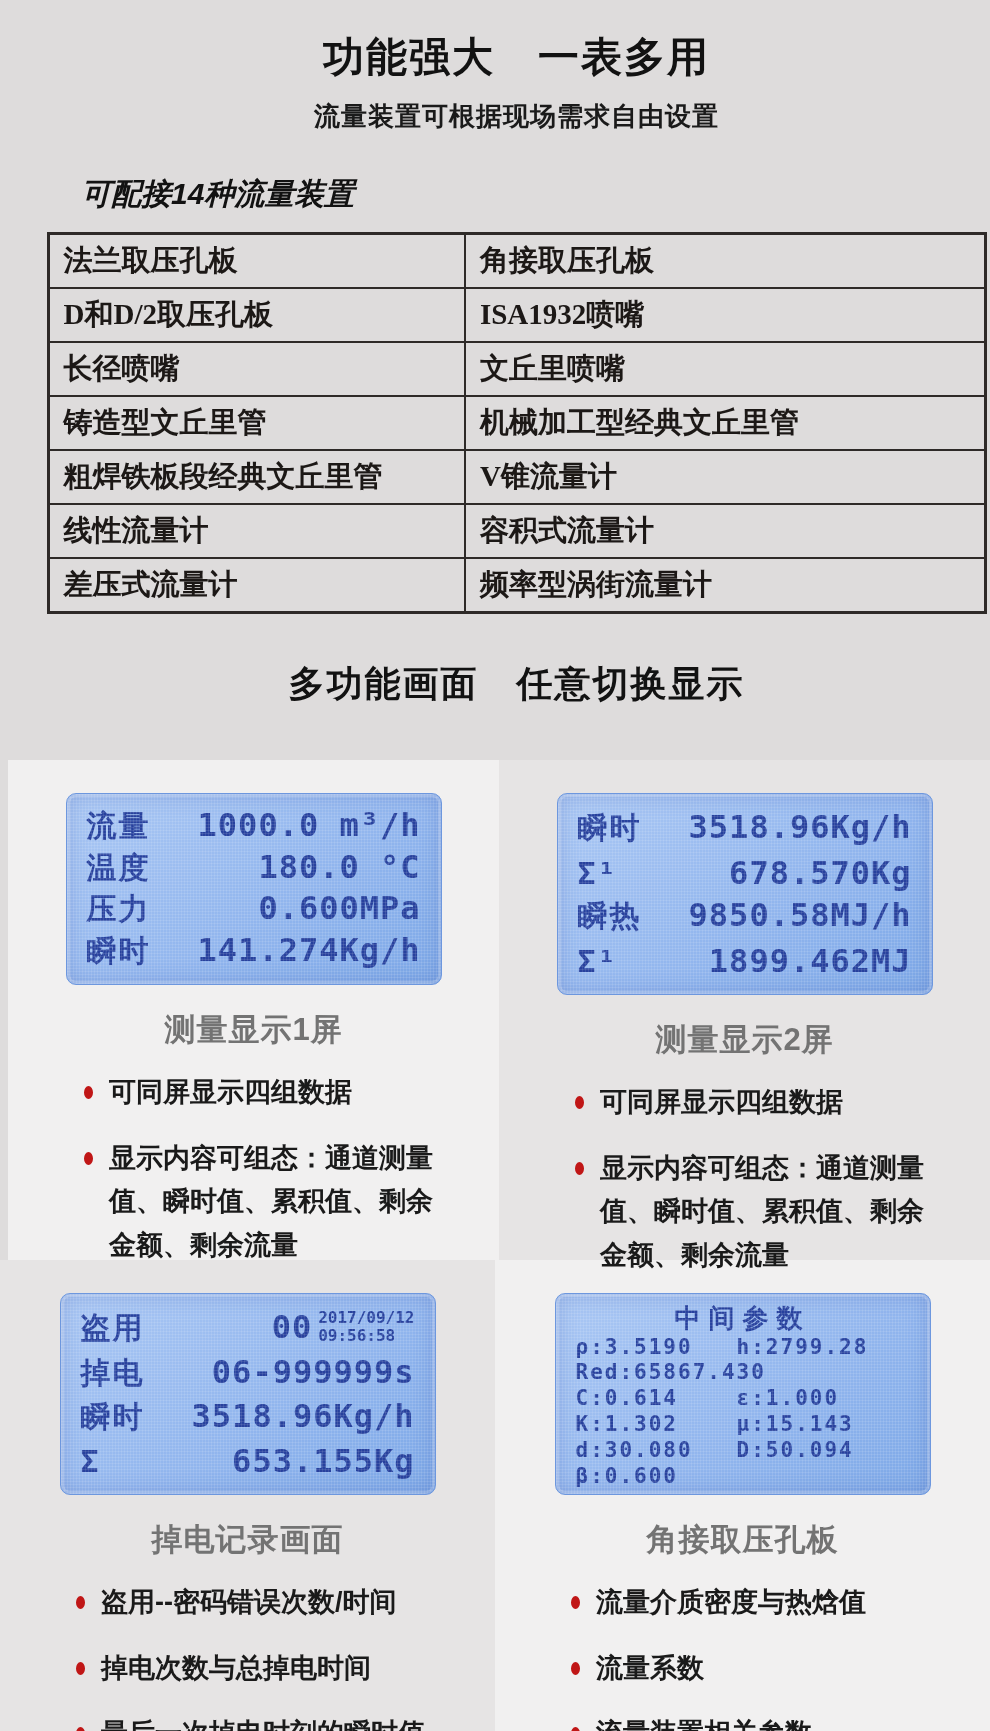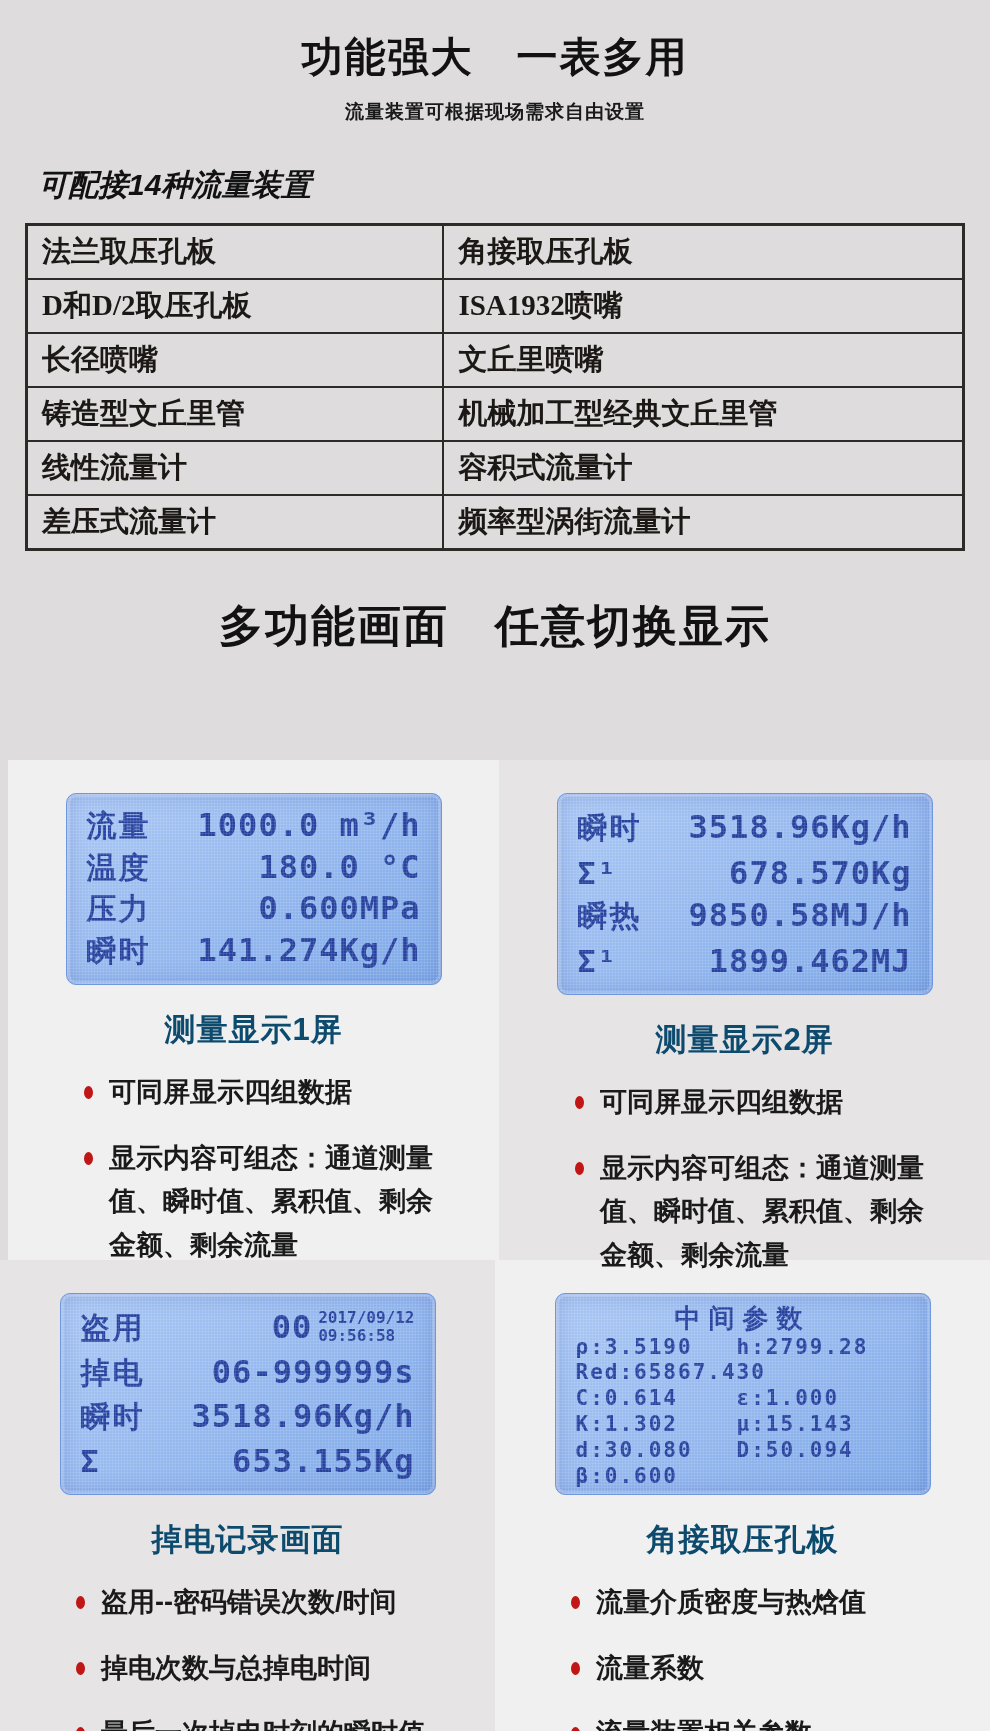--- a/index.html
+++ b/index.html
@@ -2,44 +2,44 @@
 <html><head>
 <meta charset="utf-8">
 <style>
   html,body{margin:0;padding:0;}
   body{
     width:990px;height:1731px;overflow:hidden;
     background:#dedcdc;color:#141414;
     font-family:"Liberation Sans",sans-serif;
     -webkit-font-smoothing:antialiased;
   }
-  .top{height:733px;box-sizing:border-box;}
+  .top{height:733px;box-sizing:border-box;padding-left:43px;}
   .page-title{
     margin:0;padding-top:30px;text-align:center;
     font-size:41px;font-weight:bold;letter-spacing:2px;color:#121212;
   }
   .page-subtitle{
     margin-top:14px;text-align:center;
-    font-size:19px;font-weight:bold;letter-spacing:1px;color:#1a1a1a;
+    font-size:26px;font-weight:bold;letter-spacing:1px;color:#1a1a1a;
   }
   .table-caption{
     margin:40px 0 0 38px;font-size:30px;font-weight:bold;color:#121212;font-style:italic;
   }
   table.devices{
     width:940px;margin:17px auto 0;border-collapse:collapse;
     border:3px solid #2e2a28;background:transparent;
   }
   table.devices td{
     border:2px solid #2e2a28;height:52px;padding:0 8px 0 14px;
     font-family:Liberation Serif, serif;font-weight:bold;font-size:29px;color:#1c1816;
   }
   table.devices td:first-child{width:44.5%;}
   .section-title{
     margin:46px 0 0;text-align:center;
-    font-size:44px;font-weight:bold;letter-spacing:2px;color:#121212;
+    font-size:36px;font-weight:bold;letter-spacing:2px;color:#121212;
   }
   .cards{margin-top:27px;}
   .row{display:flex;height:500px;}
   .row2{height:498px;}
   .card{flex:1;box-sizing:border-box;padding-top:33px;}
   .row1 .card-left{margin-left:8px;background:#f1f0f0;}
   .row1 .card-right{background:#e6e4e4;}
   .row2 .card-left{background:#e6e4e4;}
   .row2 .card-right{background:#f1f0f0;}
 
@@ -65,21 +65,21 @@
   .lrow .val{flex:1;text-align:right;font-size:32px;letter-spacing:1px;white-space:pre;}
   .val-wrap{flex:1;display:flex;justify-content:flex-end;align-items:center;}
   .val-wrap .val{flex:none;}
   .stack{display:flex;flex-direction:column;margin-left:6px;font-size:16px;line-height:1.1;letter-spacing:0;text-align:left;}
   .lcd-params{justify-content:flex-start;padding-top:8px;}
   .lcd-title{text-align:center;font-size:26px;letter-spacing:8px;line-height:1.25;}
   .pline{white-space:pre;font-size:21px;line-height:1.23;letter-spacing:2px;}
 
   .screen-caption{
     margin:24px 0 10px;text-align:center;
-    font-size:31px;font-weight:bold;color:#0c4a6e;letter-spacing:1px;
+    font-size:31px;font-weight:bold;color:#737373;letter-spacing:1px;
   }
   ul.features{list-style:none;margin:0;padding:10px 0 0 74px;font-weight:bold;}
   ul.features li{
     position:relative;width:345px;padding-left:27px;margin-bottom:22px;
     font-size:27px;line-height:1.62;color:#1a1a1a;
   }
   ul.features li::before{
     content:"";position:absolute;left:2px;top:15px;width:9px;height:13px;
     border-radius:50%;background:#c01616;
   }
@@ -103,20 +103,24 @@
     </tr>
     <tr>
       <td>长径喷嘴</td>
       <td>文丘里喷嘴</td>
     </tr>
     <tr>
       <td>铸造型文丘里管</td>
       <td>机械加工型经典文丘里管</td>
     </tr>
     <tr>
+      <td>粗焊铁板段经典文丘里管</td>
+      <td>V锥流量计</td>
+    </tr>
+    <tr>
       <td>线性流量计</td>
       <td>容积式流量计</td>
     </tr>
     <tr>
       <td>差压式流量计</td>
       <td>频率型涡街流量计</td>
     </tr>
   </tbody>
     </table>
   <h2 class="section-title">多功能画面　任意切换显示</h2>

